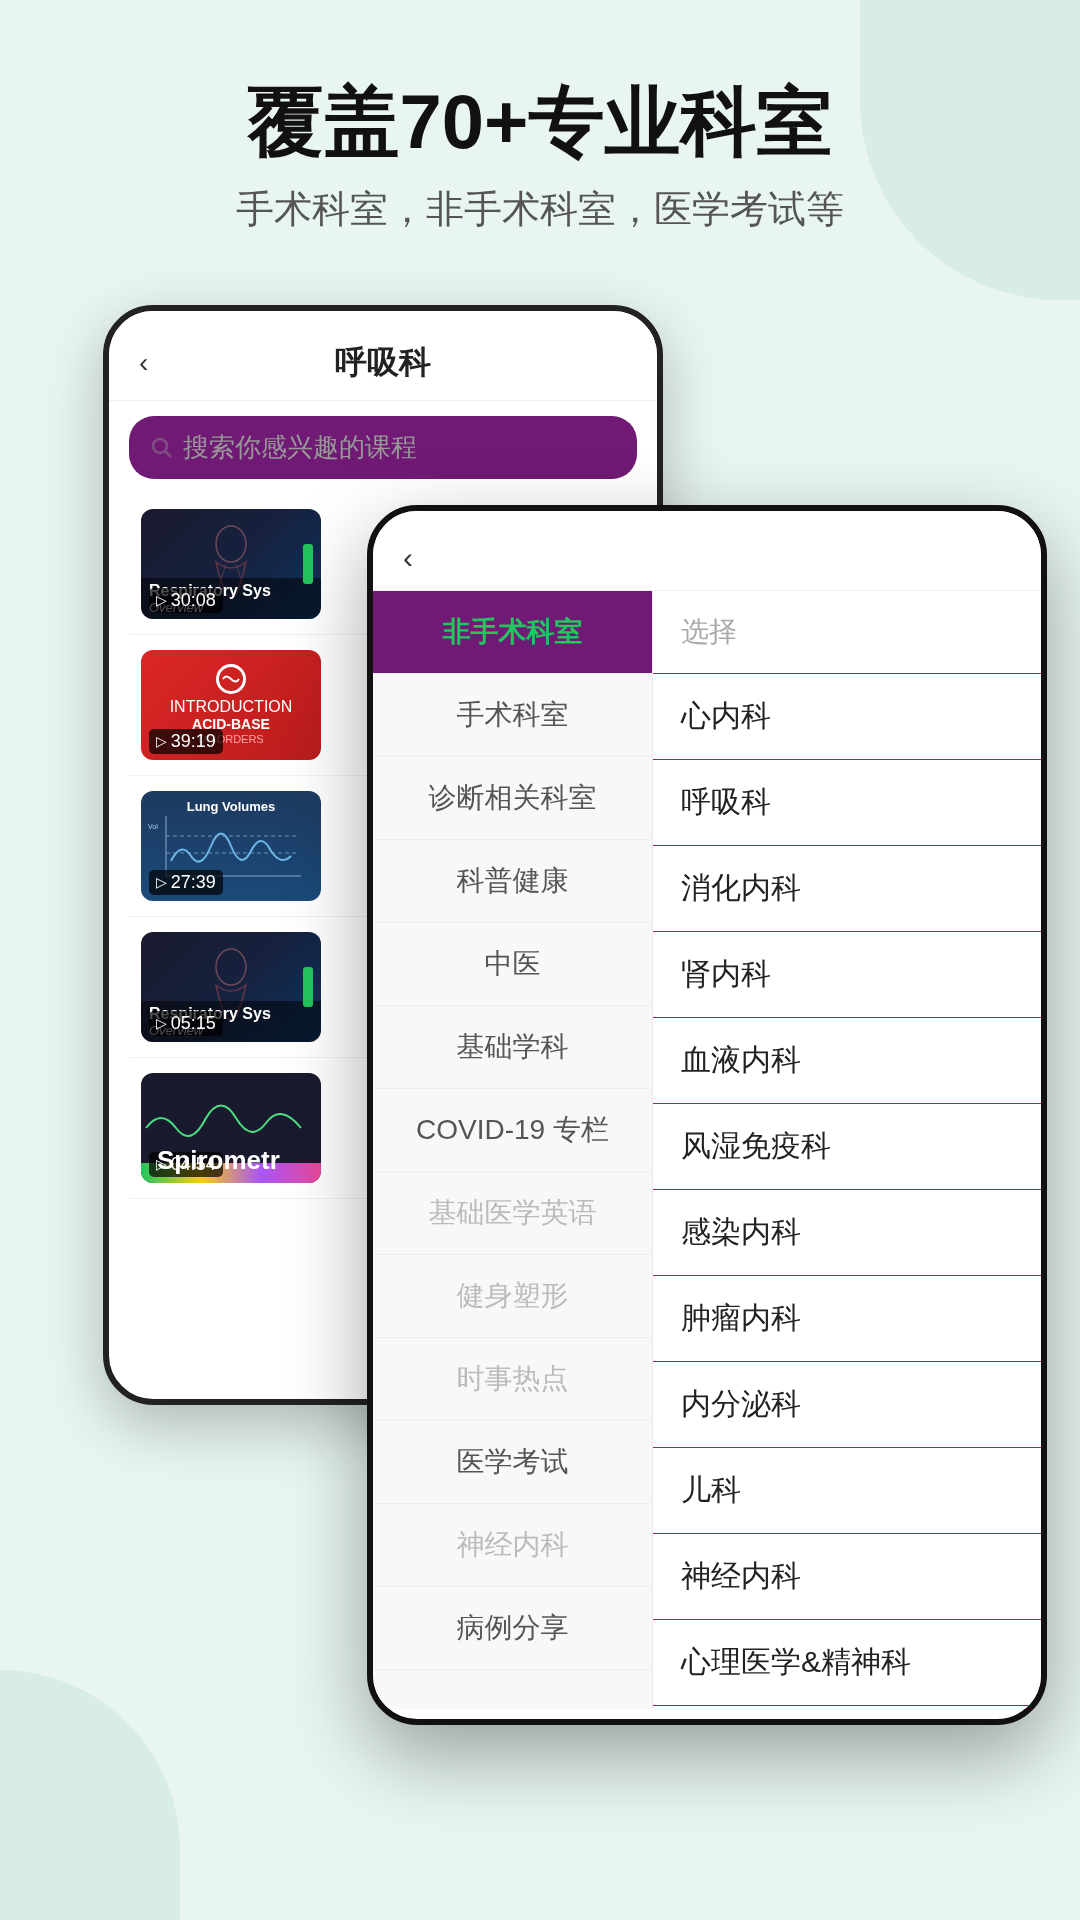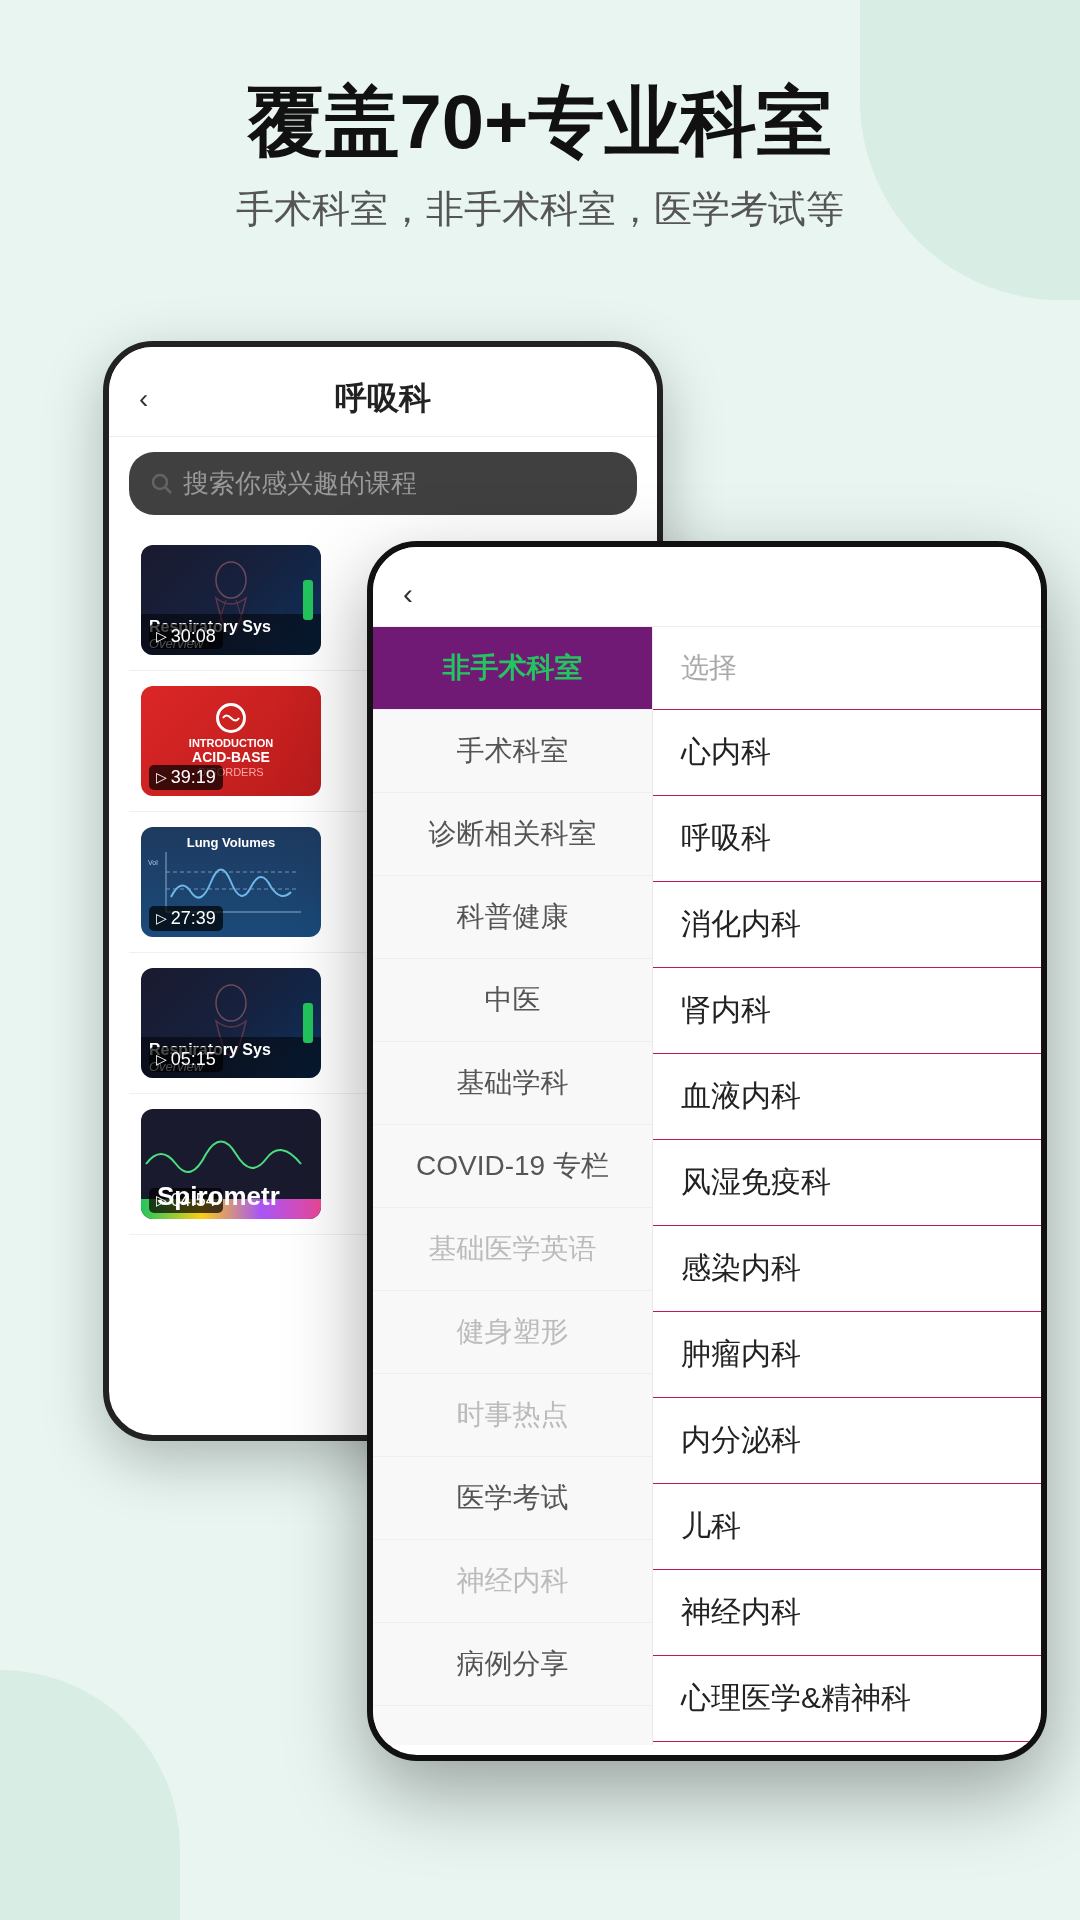--- a/index.html
+++ b/index.html
@@ -51,21 +51,21 @@
       color: #111;
       text-align: center;
       line-height: 1.1;
       margin-bottom: 20px;
     }
     .sub-title {
       font-size: 38px;
       color: #555;
       text-align: center;
       font-weight: 400;
-      margin-bottom: 106px;
+      margin-bottom: 70px;
     }
 
     
     .phones-container {
       position: relative;
       width: 100%;
       height: 1430px;
     }
 
     
@@ -115,21 +115,21 @@
       color: #333;
     }
     .phone-back-title {
       font-size: 32px;
       font-weight: 600;
       color: #222;
     }
 
     .phone-back-search {
       margin: 15px 20px;
-      background: #404040;
+      background: #701a75;
       border-radius: 25px;
       padding: 14px 20px;
       display: flex;
       align-items: center;
       gap: 10px;
     }
     .search-icon-svg {
       width: 24px;
       height: 24px;
       opacity: 0.4;
@@ -180,22 +180,22 @@
       background: linear-gradient(135deg, #dc2626 0%, #b91c1c 100%);
       display: flex;
       flex-direction: column;
       align-items: center;
       justify-content: center;
       height: 100%;
       padding: 5px;
     }
     .thumb-acidbase .intro-text {
       color: #fff;
-      font-size: 11px;
-      font-weight: 700;
+      font-size: 16px;
+      font-weight: 400;
     }
     .thumb-acidbase .main-text {
       color: #fff;
       font-size: 14px;
       font-weight: 900;
       text-align: center;
       line-height: 1.2;
     }
     .thumb-acidbase .sub-text {
       color: #fca5a5;

